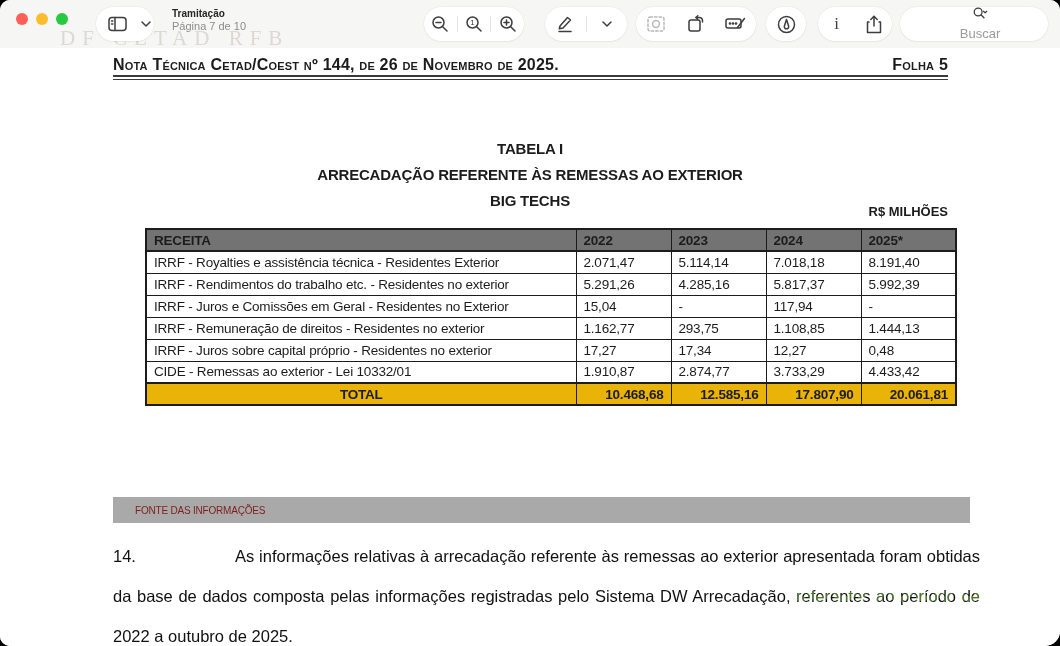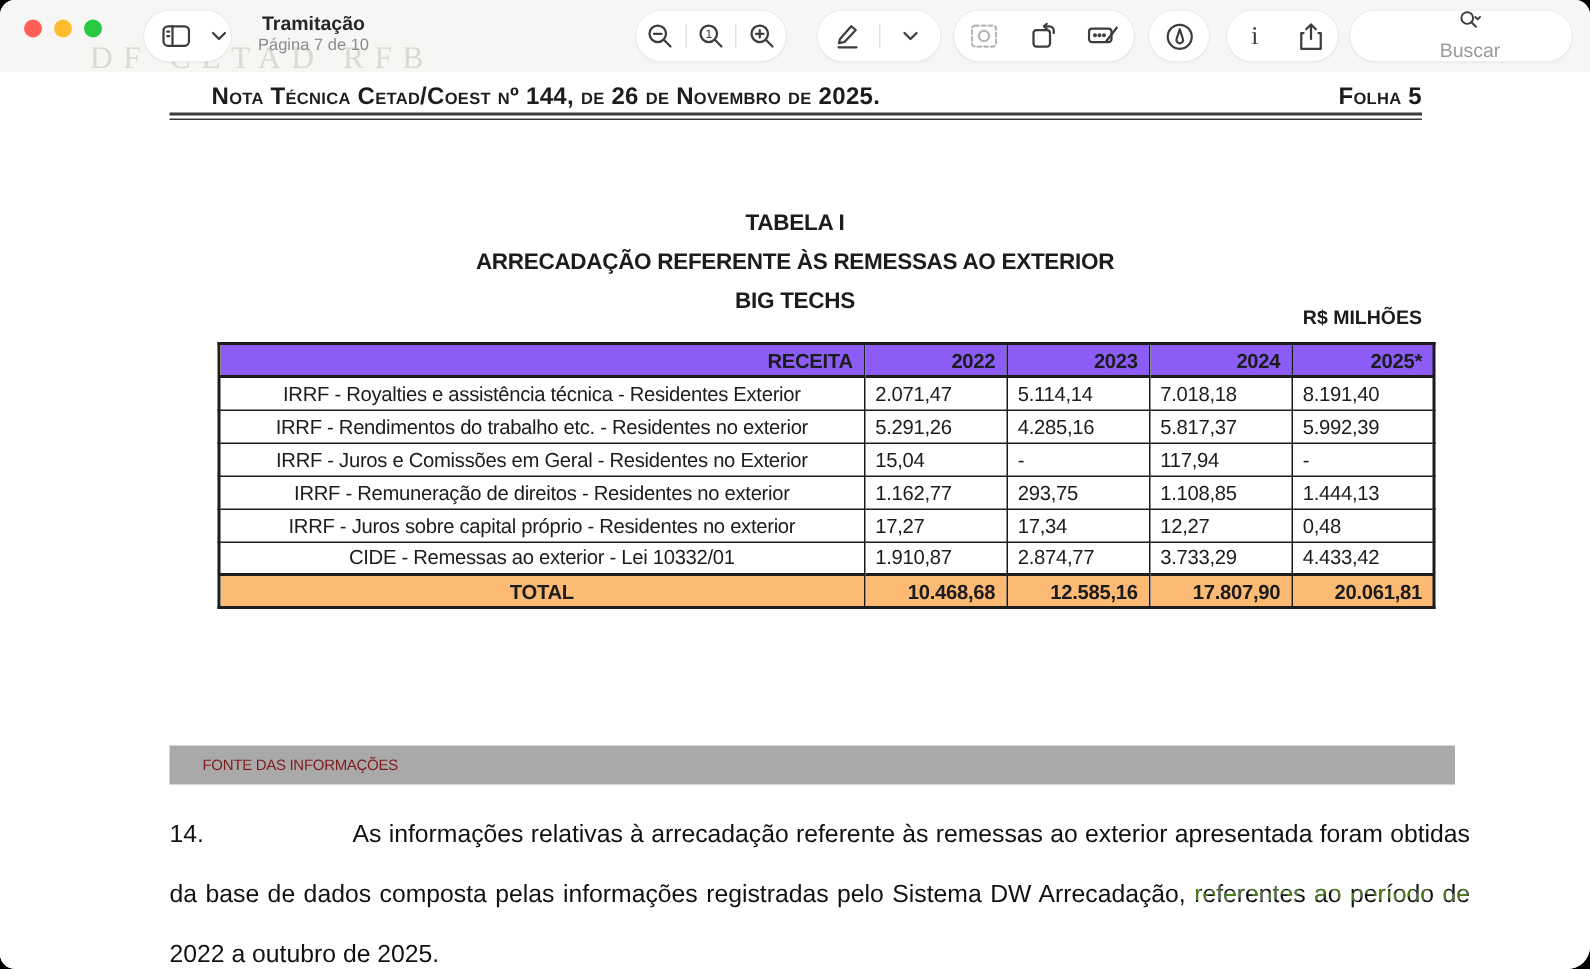--- a/index.html
+++ b/index.html
@@ -17,50 +17,50 @@
 
   .pill { position:absolute; top:7px; height:34px; background:#ffffff; border-radius:17px;
           display:flex; align-items:center; justify-content:space-evenly; z-index:2;
           box-shadow:0 0 0 .5px rgba(0,0,0,.06), 0 1px 2px rgba(0,0,0,.04); }
   .tbtn { display:flex; align-items:center; justify-content:center; height:100%; flex:1; cursor:default; }
   .vsep { width:1px; height:16px; background:#e3e3e3; }
   .icon-stroke { stroke:#3d3d3d; fill:none; stroke-width:1.5; stroke-linecap:round; stroke-linejoin:round; }
   .icon-dim .icon-stroke { stroke:#b8b8b8; }
 
   .titleblock { position:absolute; left:172px; top:8px; z-index:2; }
-  .titleblock .t1 { font-size:13px; font-weight:bold; color:#272727;text-align:center; }
+  .titleblock .t1 { font-size:10px; font-weight:bold; color:#272727; }
   .titleblock .t2 { font-size:11px; color:#8c8c8c; margin-top:1px; }
 
   .search-pill { justify-content:flex-start; padding-left:12px; gap:6px;flex-direction:column; }
   .search-placeholder { font-size:13px; color:#9a9a9a; }
   .info-glyph { font-family:"Liberation Serif", serif; font-size:17px; color:#3d3d3d; }
 
   
   .doc { position:relative; width:100%; height:598px; background:#fff; color:#1c1c1c; }
   .doc-header { position:absolute; left:113px; right:112px; top:8px;
       display:flex; justify-content:space-between; align-items:flex-end;
       font-variant:small-caps; font-weight:bold; font-size:16px; letter-spacing:.2px;
-      padding-bottom:4px;margin-left:28px; }
+      padding-bottom:4px; }
   .doc-header-rule { position:absolute; left:113px; right:112px; top:27px; height:5px;
       border-top:2.5px solid #3a3a3a; border-bottom:1px solid #3a3a3a; }
 
   .table-titles { position:absolute; left:0; right:0; top:88px; text-align:center;
       font-weight:bold; font-size:15px; line-height:26px; letter-spacing:-.2px; }
   .unit-label { position:absolute; right:112px; top:156px; font-weight:bold; font-size:13px;margin-left:44px; }
 
   table.data { position:absolute; left:145px; top:180px; width:810px;
       border-collapse:collapse; table-layout:fixed;
       font-size:13.5px; letter-spacing:-.2px; }
   table.data col.c0{ width:430px; } table.data col.cy{ width:95px; }
   table.data th, table.data td { border:1px solid #1c1c1c; height:22px; padding:0 7px; white-space:nowrap; overflow:hidden; }
   table.data { border:2px solid #1c1c1c; }
-  table.data thead th { background:#8b5cf6; font-weight:bold; text-align:right; border-bottom:2px solid #1c1c1c; }
+  table.data thead th { background:#737373; font-weight:bold; text-align:left; border-bottom:2px solid #1c1c1c; }
   table.data tbody td { text-align:left; background:#fff; }
-  table.data tbody td.col-label { text-align:center; }
-  table.data tfoot td { background:#fdba74; font-weight:bold; text-align:right; border-top:2px solid #1c1c1c; }
+  table.data tbody td.col-label { text-align:left; }
+  table.data tfoot td { background:#eab308; font-weight:bold; text-align:right; border-top:2px solid #1c1c1c; }
   table.data tfoot td.col-label { text-align:center; }
 
   .footnote { position:absolute; left:146px; top:377px; font-weight:bold; font-size:13.5px; letter-spacing:-.2px; }
 
   .section-bar { position:absolute; left:113px; right:90px; top:449px; height:26px;
       background:#a9a9a9; display:flex; align-items:center; padding-left:22px; }
   .section-bar span { font-weight:normal; font-size:10px; color:#7f1d1d; letter-spacing:-.2px; }
 
   .para { position:absolute; left:113px; right:80px; top:488px;
       font-size:16.5px; line-height:40px; text-align:justify; color:#111; }

